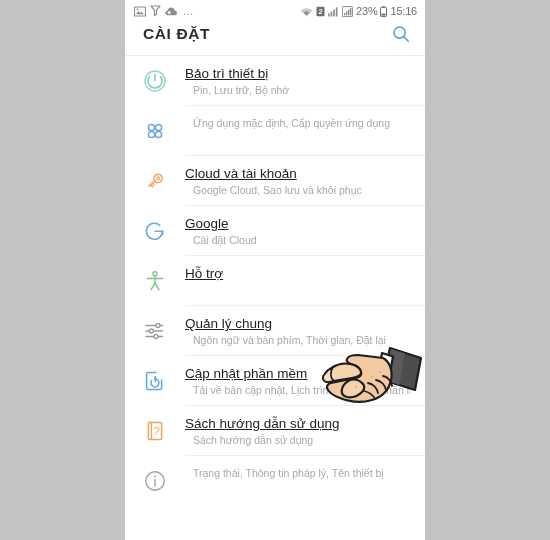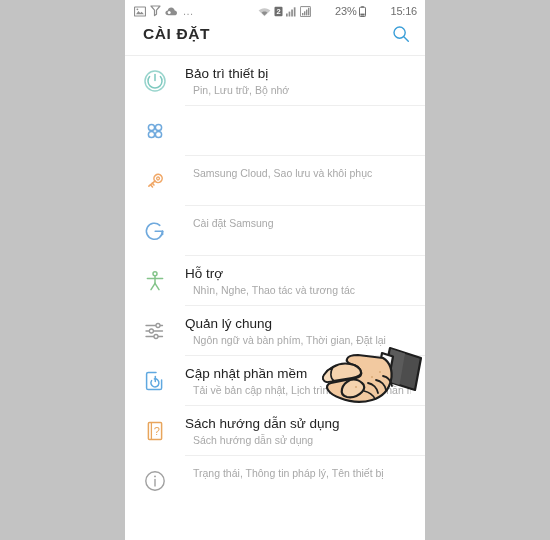--- a/index.html
+++ b/index.html
@@ -47,21 +47,20 @@
     display: flex;
     align-items: center;
     gap: 3px;
   }
   .sb-icon { display: block; }
   .sb-text {
     font-size: 11px;
     color: #6e6e6e;
     letter-spacing: -0.2px;
     white-space: nowrap;
-    margin-left: 21px;
   }
   .sb-dots {
     font-size: 11px;
     color: #9a9a9a;
     letter-spacing: 0.5px;
     margin-left: 1px;
   }
 
   
   #app-bar {
@@ -112,20 +111,21 @@
   .item-text {
     flex: 1;
     padding-top: 9px;
     overflow: hidden;
   }
   .item-title {
     font-size: 13.5px;
     color: #222222;
     line-height: 17px;
     white-space: nowrap;
+    text-decoration: underline;
   }
   .item-sub {
     font-size: 10.5px;
     color: #a8a8a8;
     line-height: 14px;
     margin-top: 1px;
     white-space: nowrap;
     overflow: hidden;
     text-overflow: clip;
     padding-left: 8px;
@@ -233,70 +233,72 @@
     <div class="list-item">
       <div class="item-icon">
         <svg width="24" height="24" viewBox="0 0 24 24">
           <circle cx="8.5" cy="8.5" r="3.1" fill="none" stroke="#6fa9dd" stroke-width="1.5"></circle>
           <circle cx="15.5" cy="8.5" r="3.1" fill="none" stroke="#6fa9dd" stroke-width="1.5"></circle>
           <circle cx="8.5" cy="15.5" r="3.1" fill="none" stroke="#6fa9dd" stroke-width="1.5"></circle>
           <circle cx="15.5" cy="15.5" r="3.1" fill="none" stroke="#6fa9dd" stroke-width="1.5"></circle>
         </svg>
       </div>
       <div class="item-text">
+        <div class="item-sub">Ứng dụng mặc định, Cấp quyền ứng dụng</div>
       </div>
       <div class="divider"></div>
     </div>
 
 
     <div class="list-item">
       <div class="item-icon">
         <svg width="24" height="24" viewBox="0 0 24 24">
           <g transform="rotate(-40 12 12)">
             <circle cx="16" cy="12" r="4.1" fill="none" stroke="#f0a868" stroke-width="1.6"></circle>
             <circle cx="16" cy="12" r="1.4" fill="none" stroke="#f0a868" stroke-width="1.3"></circle>
             <line x1="11.9" y1="12" x2="4" y2="12" stroke="#f0a868" stroke-width="1.6" stroke-linecap="round"></line>
             <line x1="6.2" y1="12" x2="6.2" y2="15" stroke="#f0a868" stroke-width="1.6" stroke-linecap="round"></line>
             <line x1="8.6" y1="12" x2="8.6" y2="14.4" stroke="#f0a868" stroke-width="1.6" stroke-linecap="round"></line>
           </g>
         </svg>
       </div>
       <div class="item-text">
-        <div class="item-sub">Samsung Cloud, Sao lưu và khôi phục</div>
+        <div class="item-title">Cloud và tài khoản</div>
+        <div class="item-sub">Google Cloud, Sao lưu và khôi phục</div>
       </div>
       <div class="divider"></div>
     </div>
 
     <div class="list-item">
       <div class="item-icon">
         <svg width="24" height="24" viewBox="0 0 24 24">
           <path d="M19.4 12.2 A8 8 0 1 1 16.8 6.3" fill="none" stroke="#6fa9dd" stroke-width="1.6" stroke-linecap="round"></path>
           <line x1="12.2" y1="12.2" x2="19.6" y2="12.2" stroke="#6fa9dd" stroke-width="1.6" stroke-linecap="round"></line>
           <line x1="19.6" y1="12.2" x2="19.6" y2="15.4" stroke="#6fa9dd" stroke-width="1.6" stroke-linecap="round"></line>
         </svg>
       </div>
       <div class="item-text">
-        <div class="item-sub">Cài đặt Samsung</div>
+        <div class="item-title">Google</div>
+        <div class="item-sub">Cài đặt Cloud</div>
       </div>
       <div class="divider"></div>
     </div>
 
     <div class="list-item">
       <div class="item-icon">
         <svg width="24" height="24" viewBox="0 0 24 24">
           <circle cx="12" cy="4.8" r="2" fill="none" stroke="#84c48a" stroke-width="1.5"></circle>
           <line x1="4.4" y1="9.6" x2="19.6" y2="9.6" stroke="#84c48a" stroke-width="1.5" stroke-linecap="round"></line>
           <line x1="12" y1="7.6" x2="12" y2="14.6" stroke="#84c48a" stroke-width="1.5" stroke-linecap="round"></line>
           <line x1="12" y1="14.4" x2="8" y2="20.6" stroke="#84c48a" stroke-width="1.5" stroke-linecap="round"></line>
           <line x1="12" y1="14.4" x2="16" y2="20.6" stroke="#84c48a" stroke-width="1.5" stroke-linecap="round"></line>
         </svg>
       </div>
       <div class="item-text">
         <div class="item-title">Hỗ trợ</div>
-        <div class="item-sub">Nhìn, Nghe, Thao tác và tương tác</div>
       </div>
       <div class="divider"></div>
     </div>
 
     <div class="list-item">
       <div class="item-icon">
         <svg width="24" height="24" viewBox="0 0 24 24">
           <line x1="3" y1="6.5" x2="19.5" y2="6.5" stroke="#9a9a9a" stroke-width="1.3" stroke-linecap="round"></line>
           <circle cx="15" cy="6.5" r="2" fill="#ffffff" stroke="#9a9a9a" stroke-width="1.3"></circle>
           <line x1="3" y1="12" x2="19.5" y2="12" stroke="#9a9a9a" stroke-width="1.3" stroke-linecap="round"></line>

